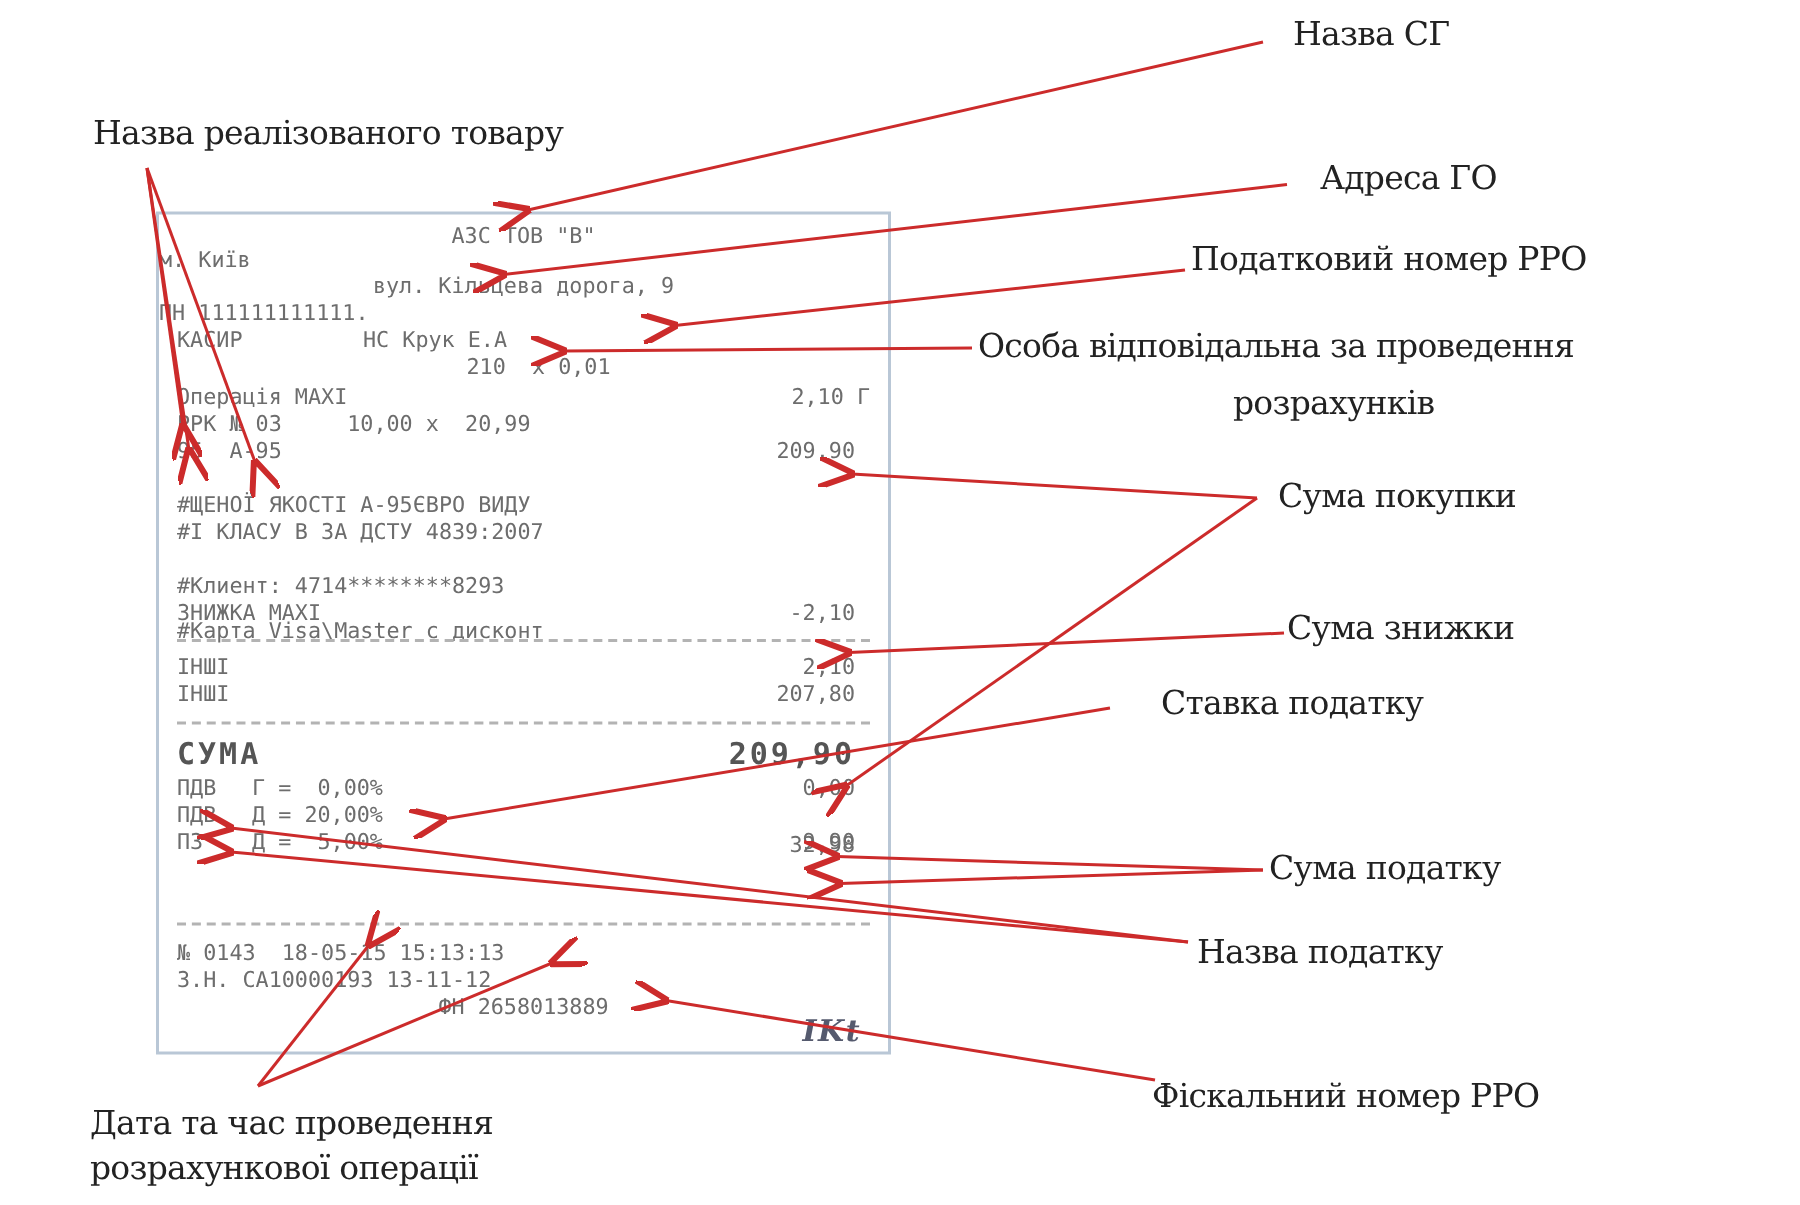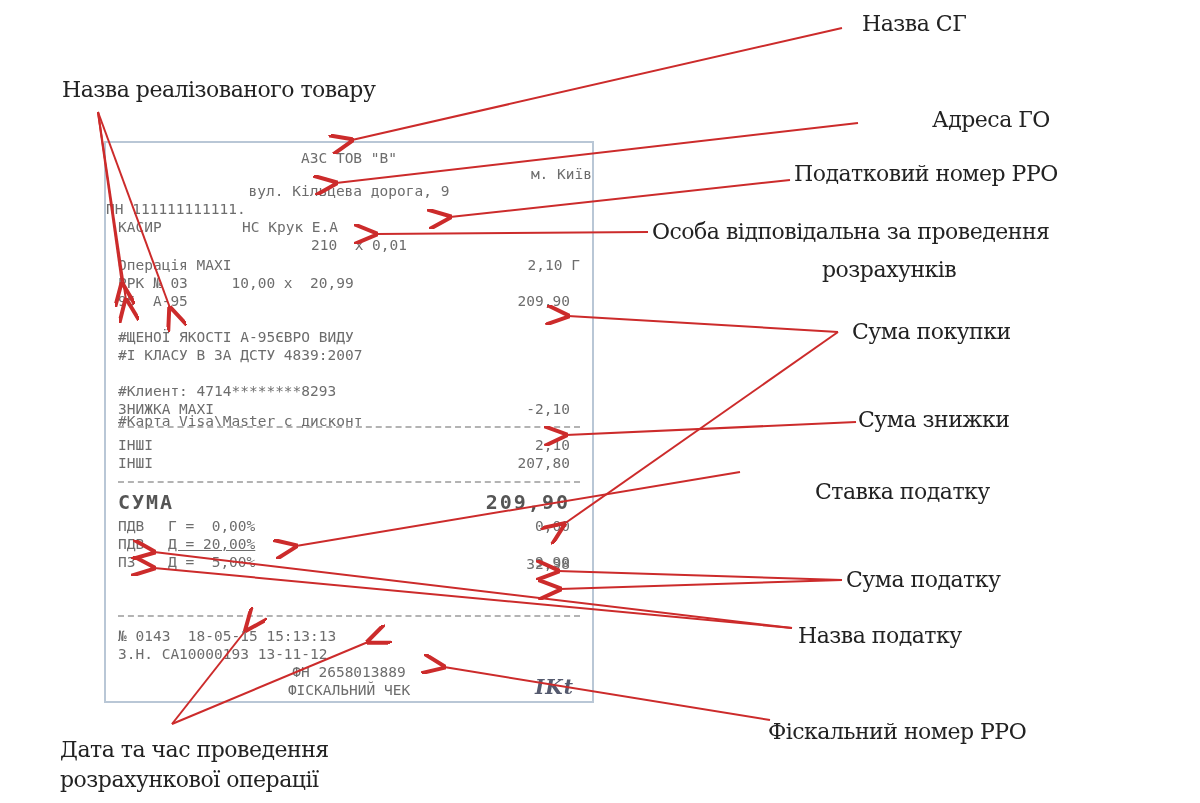--- a/index.html
+++ b/index.html
@@ -49,21 +49,21 @@
       color: #555a6e;
       letter-spacing: 1px;
     }
     svg.arrows { position: absolute; left: 0; top: 0; pointer-events: none; }
   </style>
 </head>
 <body>
 
 <div class="receipt">
   <div class="rline" style="left:0;right:0;top:6px;text-align:center;">АЗС ТОВ "В"</div>
-  <div class="rline" style="left:0;right:0;top:22px;text-align:right;">м. Київ</div>
+  <div class="rline" style="left:0;right:0;top:22px;text-align:left;">м. Київ</div>
   <div class="rline" style="left:0;right:0;top:39px;text-align:center;">вул. Кільцева дорога, 9</div>
   <div class="rline" style="left:0;right:0;top:57px;text-align:left;">ПН 111111111111.</div>
   <div class="rline" style="left:12px;top:75px;">КАСИР</div>
   <div class="rline" style="left:136px;top:75px;">НС Крук Е.А</div>
   <div class="rline" style="left:0;right:0;top:93px;text-align:center;padding-left:20px;">210  x 0,01</div>
 
   <div class="rline" style="left:12px;top:113px;">Операція MAXI</div>
   <div class="rline rright" style="right:12px;top:113px;">2,10 Г</div>
   <div class="rline" style="left:12px;top:131px;">РРК № 03     10,00 x  20,99</div>
   <div class="rline" style="left:12px;top:149px;">95  A-95</div>
@@ -84,32 +84,31 @@
 
   <div class="dash" style="top:338px;"></div>
 
   <div class="rline big" style="left:12px;top:350px;">СУМА</div>
   <div class="rline big rright" style="right:22px;top:350px;">209,90</div>
 
   <div class="rline" style="left:12px;top:374px;">ПДВ</div>
   <div class="rline" style="left:62px;top:374px;">Г =  0,00%</div>
   <div class="rline rright" style="right:22px;top:374px;">0,00</div>
   <div class="rline" style="left:12px;top:392px;">ПДВ</div>
-  <div class="rline" style="left:62px;top:392px;text-decoration:underline;">Д = 20,00%</div>
+  <div class="rline" style="left:62px;top:392px;">Д = 20,00%</div>
   <div class="rline rright" style="right:22px;top:412px;">32,98</div>
   <div class="rline" style="left:12px;top:410px;">ПЗ</div>
   <div class="rline" style="left:62px;top:410px;">Д =  5,00%</div>
   <div class="rline rright" style="right:22px;top:410px;">9,90</div>
 
   <div class="dash" style="top:472px;"></div>
 
   <div class="rline" style="left:12px;top:484px;">№ 0143  18-05-15 15:13:13</div>
   <div class="rline" style="left:12px;top:502px;">З.Н. СА10000193 13-11-12</div>
   <div class="rline" style="left:0;right:0;top:520px;text-align:center;">ФН 2658013889</div>
-  <div class="rline" style="left:0;right:0;top:538px;text-align:center;">ФІСКАЛЬНИЙ ЧЕК</div>
   <div class="logo" style="right:18px;top:532px;">IKt</div>
 </div>
 
 <svg class="arrows" width="1200" height="803" viewBox="0 0 1200 803">
   <defs>
     <marker id="ah" markerWidth="12" markerHeight="10" refX="1" refY="5" orient="auto-start-reverse">
       <path d="M0,5 L12,0 M0,5 L12,10" stroke="#cc2b2b" stroke-width="2" fill="none"></path>
     </marker>
   </defs>
   <g stroke="#cc2b2b" stroke-width="2" fill="none">
@@ -141,24 +140,24 @@
 
     <line x1="770" y1="720" x2="444" y2="667" marker-end="url(#ah)"></line>
 
     <line x1="172" y1="724" x2="246" y2="630" marker-end="url(#ah)"></line>
     <line x1="172" y1="724" x2="368" y2="642" marker-end="url(#ah)"></line>
   </g>
 </svg>
 
 <div class="label" style="left:862px;top:10px;">Назва СГ</div>
 <div class="label" style="left:62px;top:76px;">Назва реалізованого товару</div>
-<div class="label" style="left:932px;top:106px;">Адреса ГО</div>
+<div class="label" style="left:880px;top:106px;">Адреса ГО</div>
 <div class="label" style="left:794px;top:160px;">Податковий номер РРО</div>
 <div class="label" style="left:652px;top:218px;">Особа  відповідальна за проведення</div>
 <div class="label" style="left:822px;top:256px;">розрахунків</div>
 <div class="label" style="left:852px;top:318px;">Сума покупки</div>
 <div class="label" style="left:858px;top:406px;">Сума знижки</div>
-<div class="label" style="left:774px;top:478px;margin-left:41px;">Ставка податку</div>
+<div class="label" style="left:774px;top:456px;">Ставка податку</div>
 <div class="label" style="left:846px;top:566px;">Сума податку</div>
 <div class="label" style="left:798px;top:622px;">Назва податку</div>
 <div class="label" style="left:768px;top:718px;">Фіскальний номер РРО</div>
 <div class="label" style="left:60px;top:736px;">Дата та час проведення</div>
 <div class="label" style="left:60px;top:766px;">розрахункової операції</div>
 
 </body></html>

